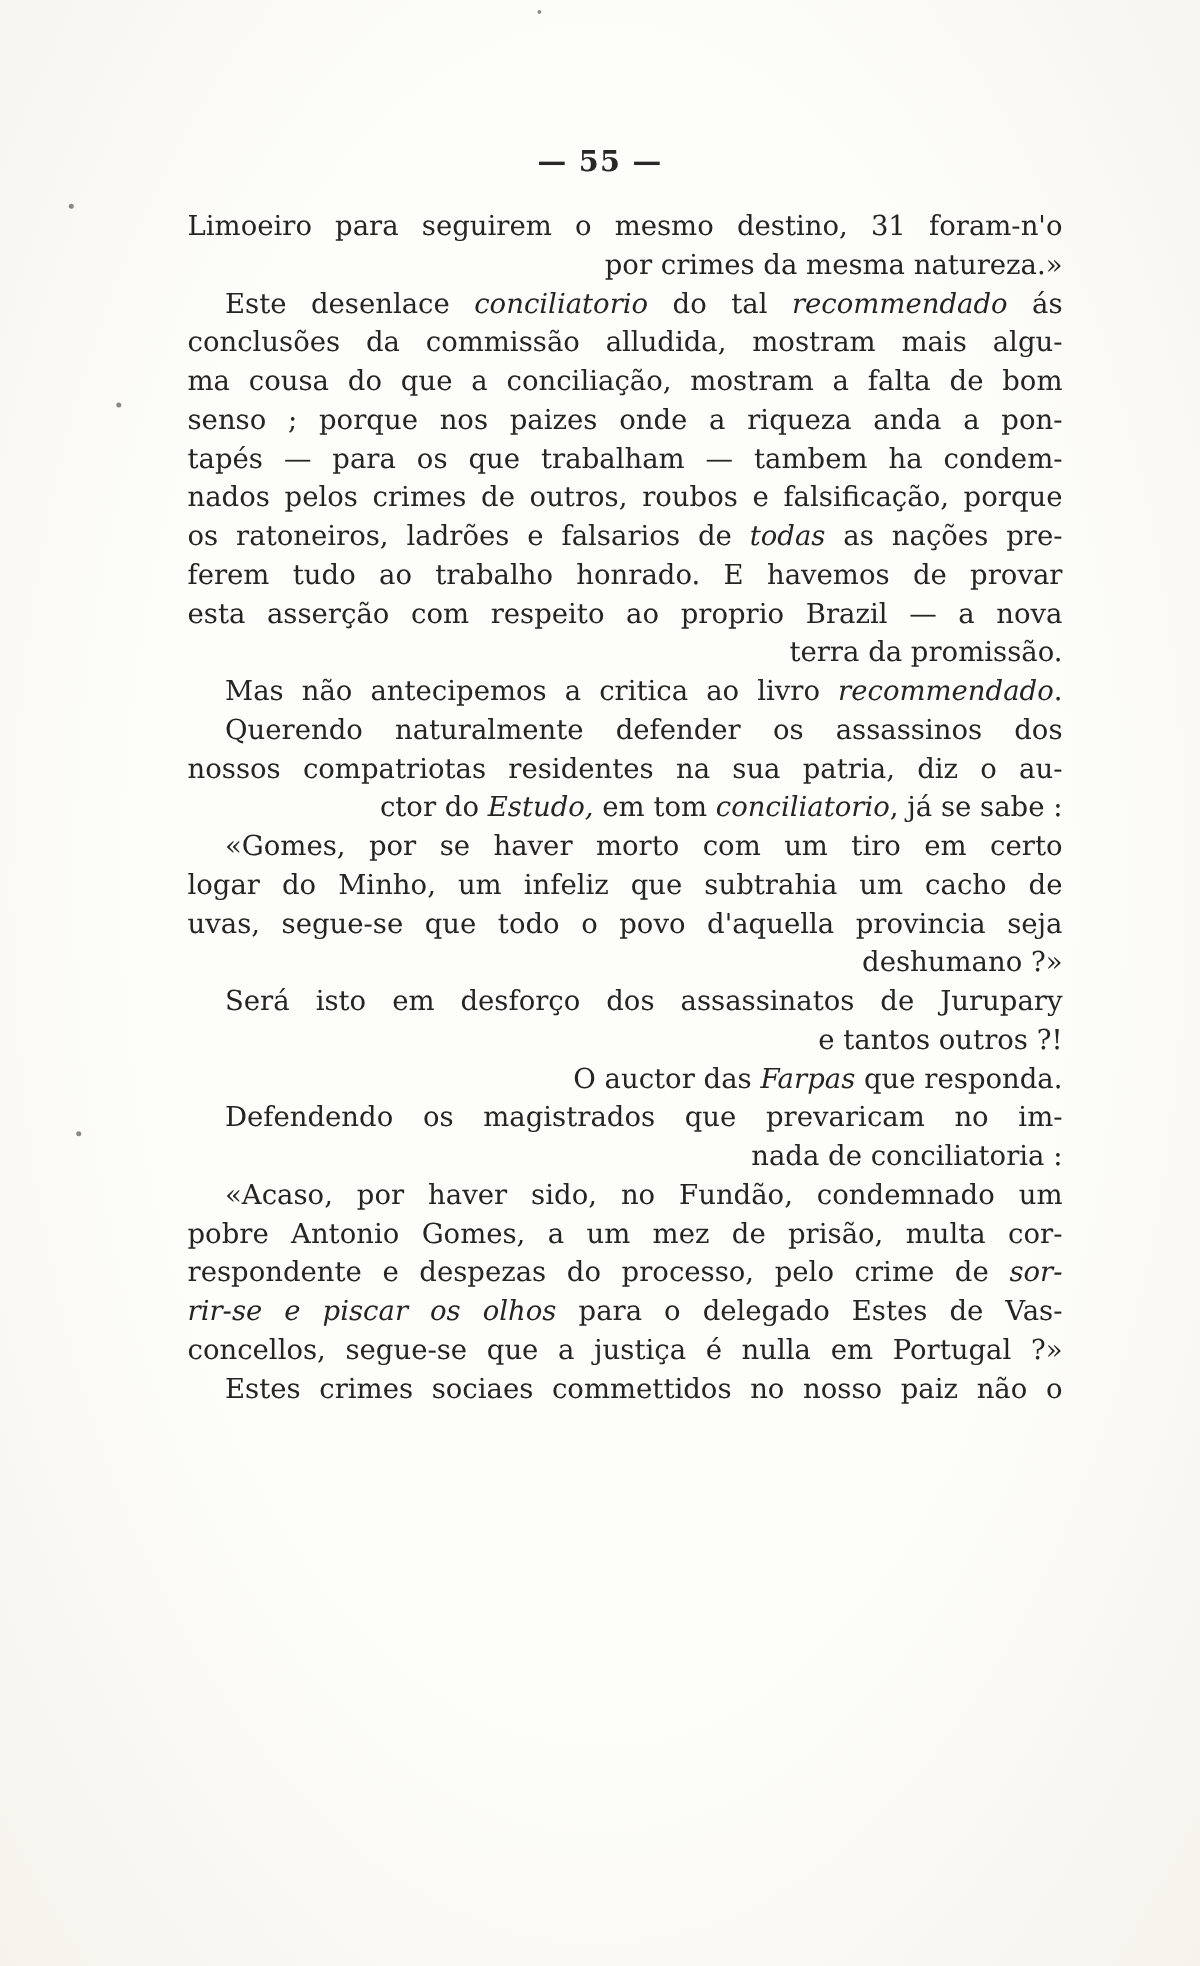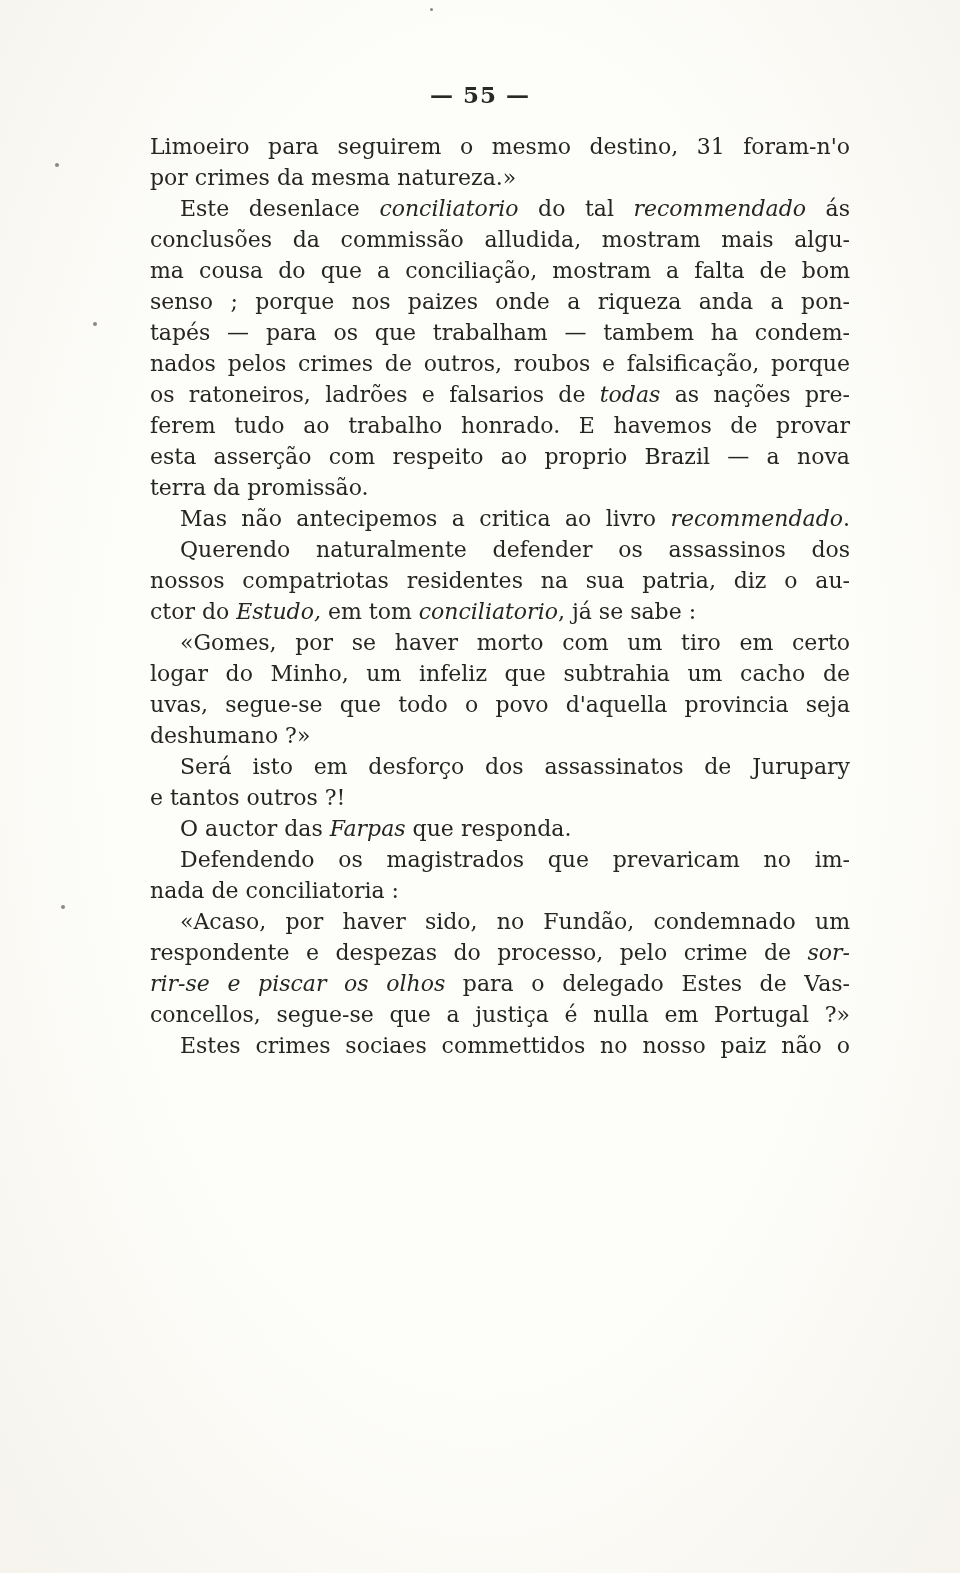--- a/index.html
+++ b/index.html
@@ -19,34 +19,34 @@
   .page {
     width: 100%;
     height: 100%;
     position: relative;
   }
   .page-number {
     text-align: center;
     font-weight: bold;
     font-size: 23px;
     letter-spacing: 1px;
-    padding-top: 81px;
+    padding-top: 116px;
     margin-bottom: 23px;
     color: #2a2826;
   }
   .text-block {
     width: 700px;
     margin-left: 150px;
     font-size: 22px;
     line-height: 31px;
   }
   .paragraph { margin: 0; }
   .paragraph.gap { }
   .paragraph.indent .line:first-child { text-indent: 30px; }
-  .line { text-align: left; }
+  .line { text-align: right; }
   .line.just {
     text-align: justify;
     text-align-last: justify;
   }
   .it { font-style: italic; }
   .speck {
     position: absolute;
     background: #8b8881;
     border-radius: 50%;
   }
@@ -100,20 +100,21 @@
       </div>
       <div class="paragraph indent">
         <div class="line"><span>O auctor das </span><span class="it">Farpas</span><span> que responda.</span></div>
       </div>
       <div class="paragraph indent">
         <div class="line just"><span>Defendendo os magistrados que prevaricam no im-</span></div>
         <div class="line"><span>nada de conciliatoria :</span></div>
       </div>
       <div class="paragraph gap indent">
         <div class="line just"><span>«Acaso, por haver sido, no Fundão, condemnado um</span></div>
+        <div class="line just"><span>pobre Antonio Gomes, a um mez de prisão, multa cor-</span></div>
         <div class="line just"><span>respondente e despezas do processo, pelo crime de </span><span class="it">sor-</span></div>
         <div class="line just"><span class="it">rir-se e piscar os olhos</span><span> para o delegado Estes de Vas-</span></div>
         <div class="line just"><span>concellos, segue-se que a justiça é nulla em Portugal ?»</span></div>
       </div>
       <div class="paragraph gap indent">
         <div class="line just"><span>Estes crimes sociaes commettidos no nosso paiz não o</span></div>
       </div>
     </div>
 
 </div>

